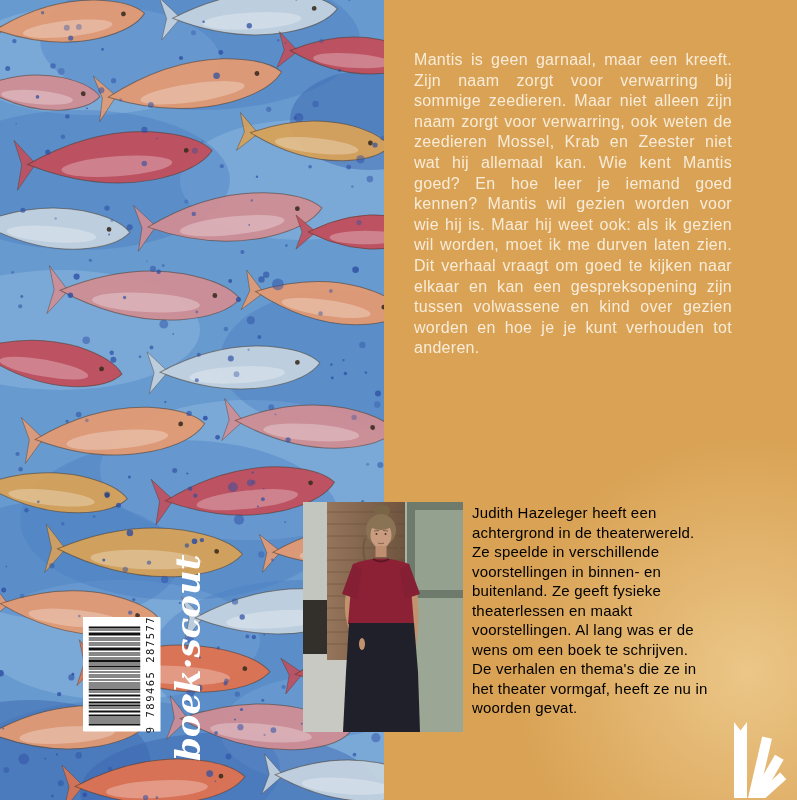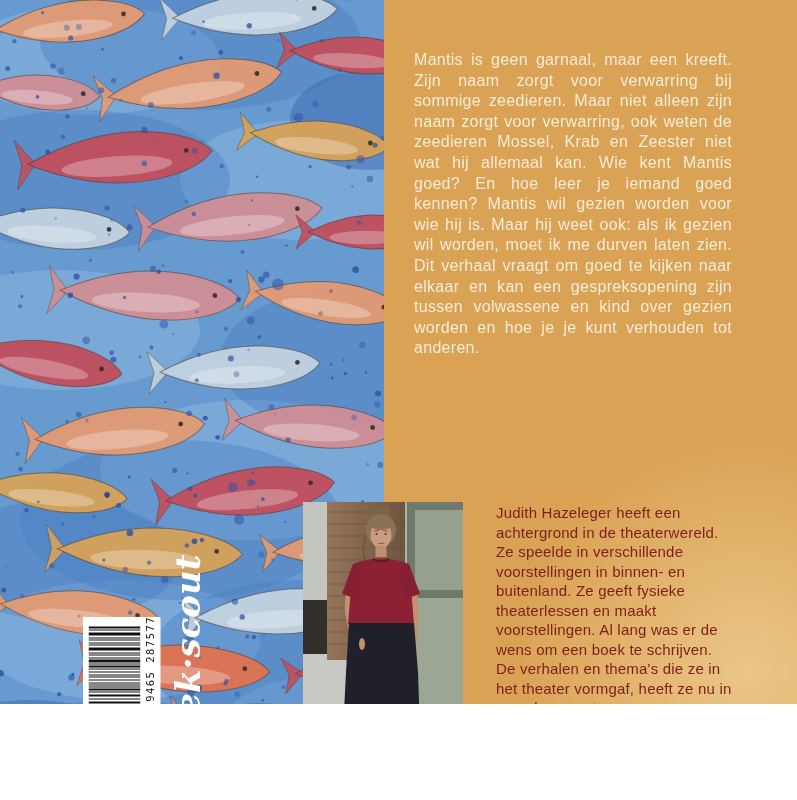--- a/index.html
+++ b/index.html
@@ -1,16 +1,16 @@
 <!DOCTYPE html>
 <html><head>
 <meta charset="utf-8">
 <style>
   html,body{margin:0;padding:0;background:#ffffff;}
-  .cover{position:relative;width:797px;height:704px;overflow:hidden;background:#d9a254;
+  .cover{position:relative;width:797px;height:800px;overflow:hidden;background:#d9a254;
          font-family:"Liberation Sans",sans-serif;}
   
   .artwork{position:absolute;left:0;top:0;width:384px;height:800px;background:#679ace;}
   .artwork svg{display:block;width:384px;height:800px;}
   
   .gold{position:absolute;left:384px;top:0;width:413px;height:800px;background:#d9a254;}
   .glare{position:absolute;left:0;top:0;width:100%;height:100%;pointer-events:none;
          background:radial-gradient(circle 330px at 88% 84%, rgba(250,228,178,0.55), rgba(250,228,178,0) 72%);}
   
   .blurb{position:absolute;left:414px;top:50px;width:318px;color:#f8ecd9;
@@ -458,21 +458,21 @@
         <circle cx="23.8" cy="759.0" r="5.4" fill="#2d4fa3" opacity="0.5"></circle>
       </svg>
   </div>
 
   <div class="gold" style="background: rgb(217, 162, 84);">
     <div class="glare"></div>
   </div>
 
   <div class="blurb" style="color: rgb(248, 236, 217);">Mantis is geen garnaal, maar een kreeft. Zijn naam zorgt voor verwarring bij sommige zeedieren. Maar niet alleen zijn naam zorgt voor verwarring, ook weten de zeedieren Mossel, Krab en Zeester niet wat hij allemaal kan. Wie kent Mantis goed? En hoe leer je iemand goed kennen? Mantis wil gezien worden voor wie hij is. Maar hij weet ook: als ik gezien wil worden, moet ik me durven laten zien. Dit verhaal vraagt om goed te kijken naar elkaar en kan een gespreksopening zijn tussen volwassene en kind over gezien worden en hoe je je kunt verhouden tot anderen.</div>
 
-  <div class="bio" style="color: #7f1d1d; margin-left: 24px;">Judith Hazeleger heeft een
+  <div class="bio" style="color: #000000;">Judith Hazeleger heeft een
 achtergrond in de theaterwereld.
 Ze speelde in verschillende
 voorstellingen in binnen- en
 buitenland. Ze geeft fysieke
 theaterlessen en maakt
 voorstellingen. Al lang was er de
 wens om een boek te schrijven.
 De verhalen en thema's die ze in
 het theater vormgaf, heeft ze nu in
 woorden gevat.</div>

